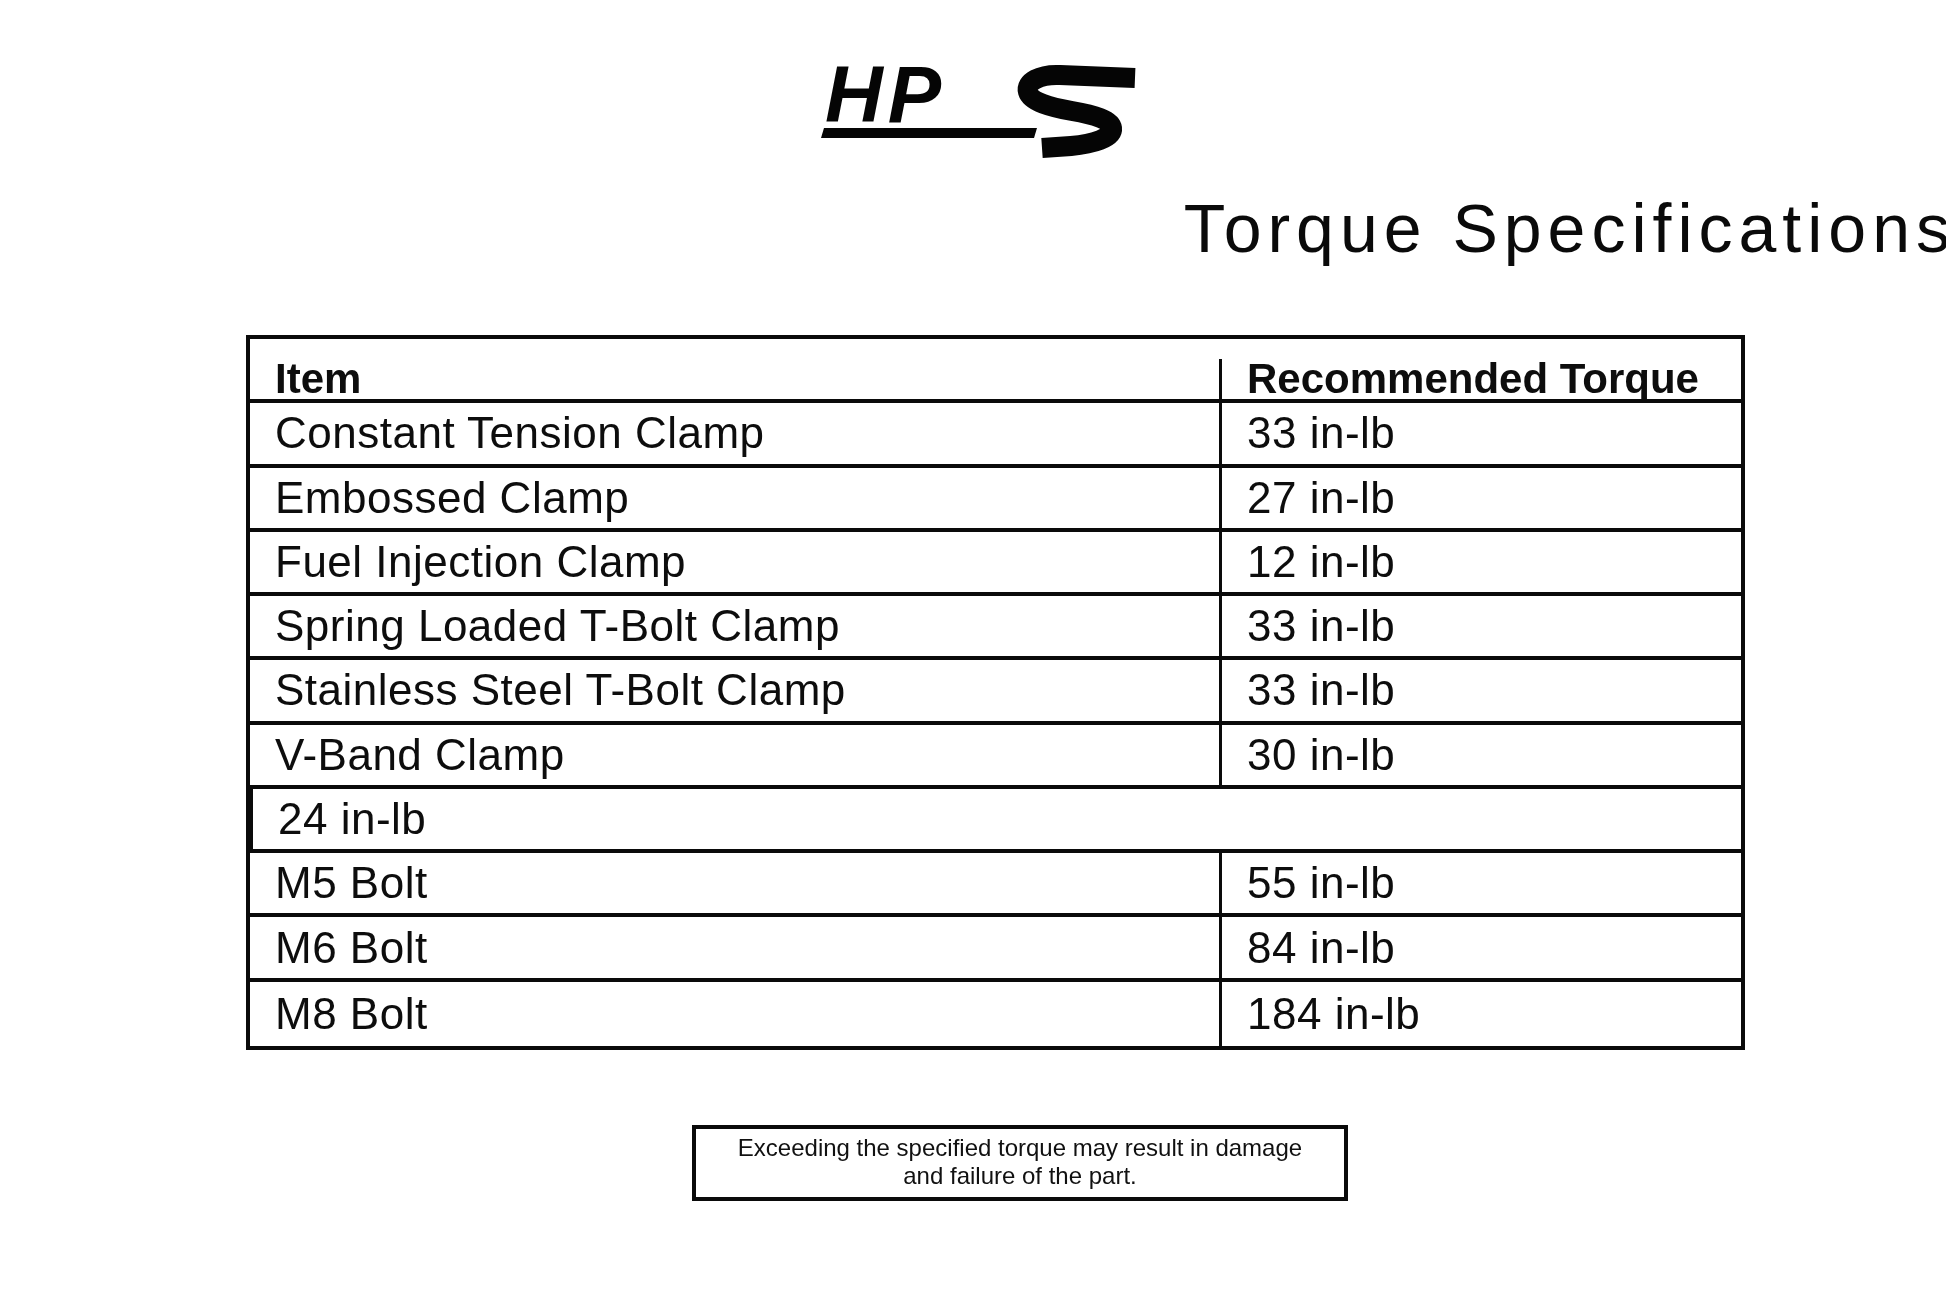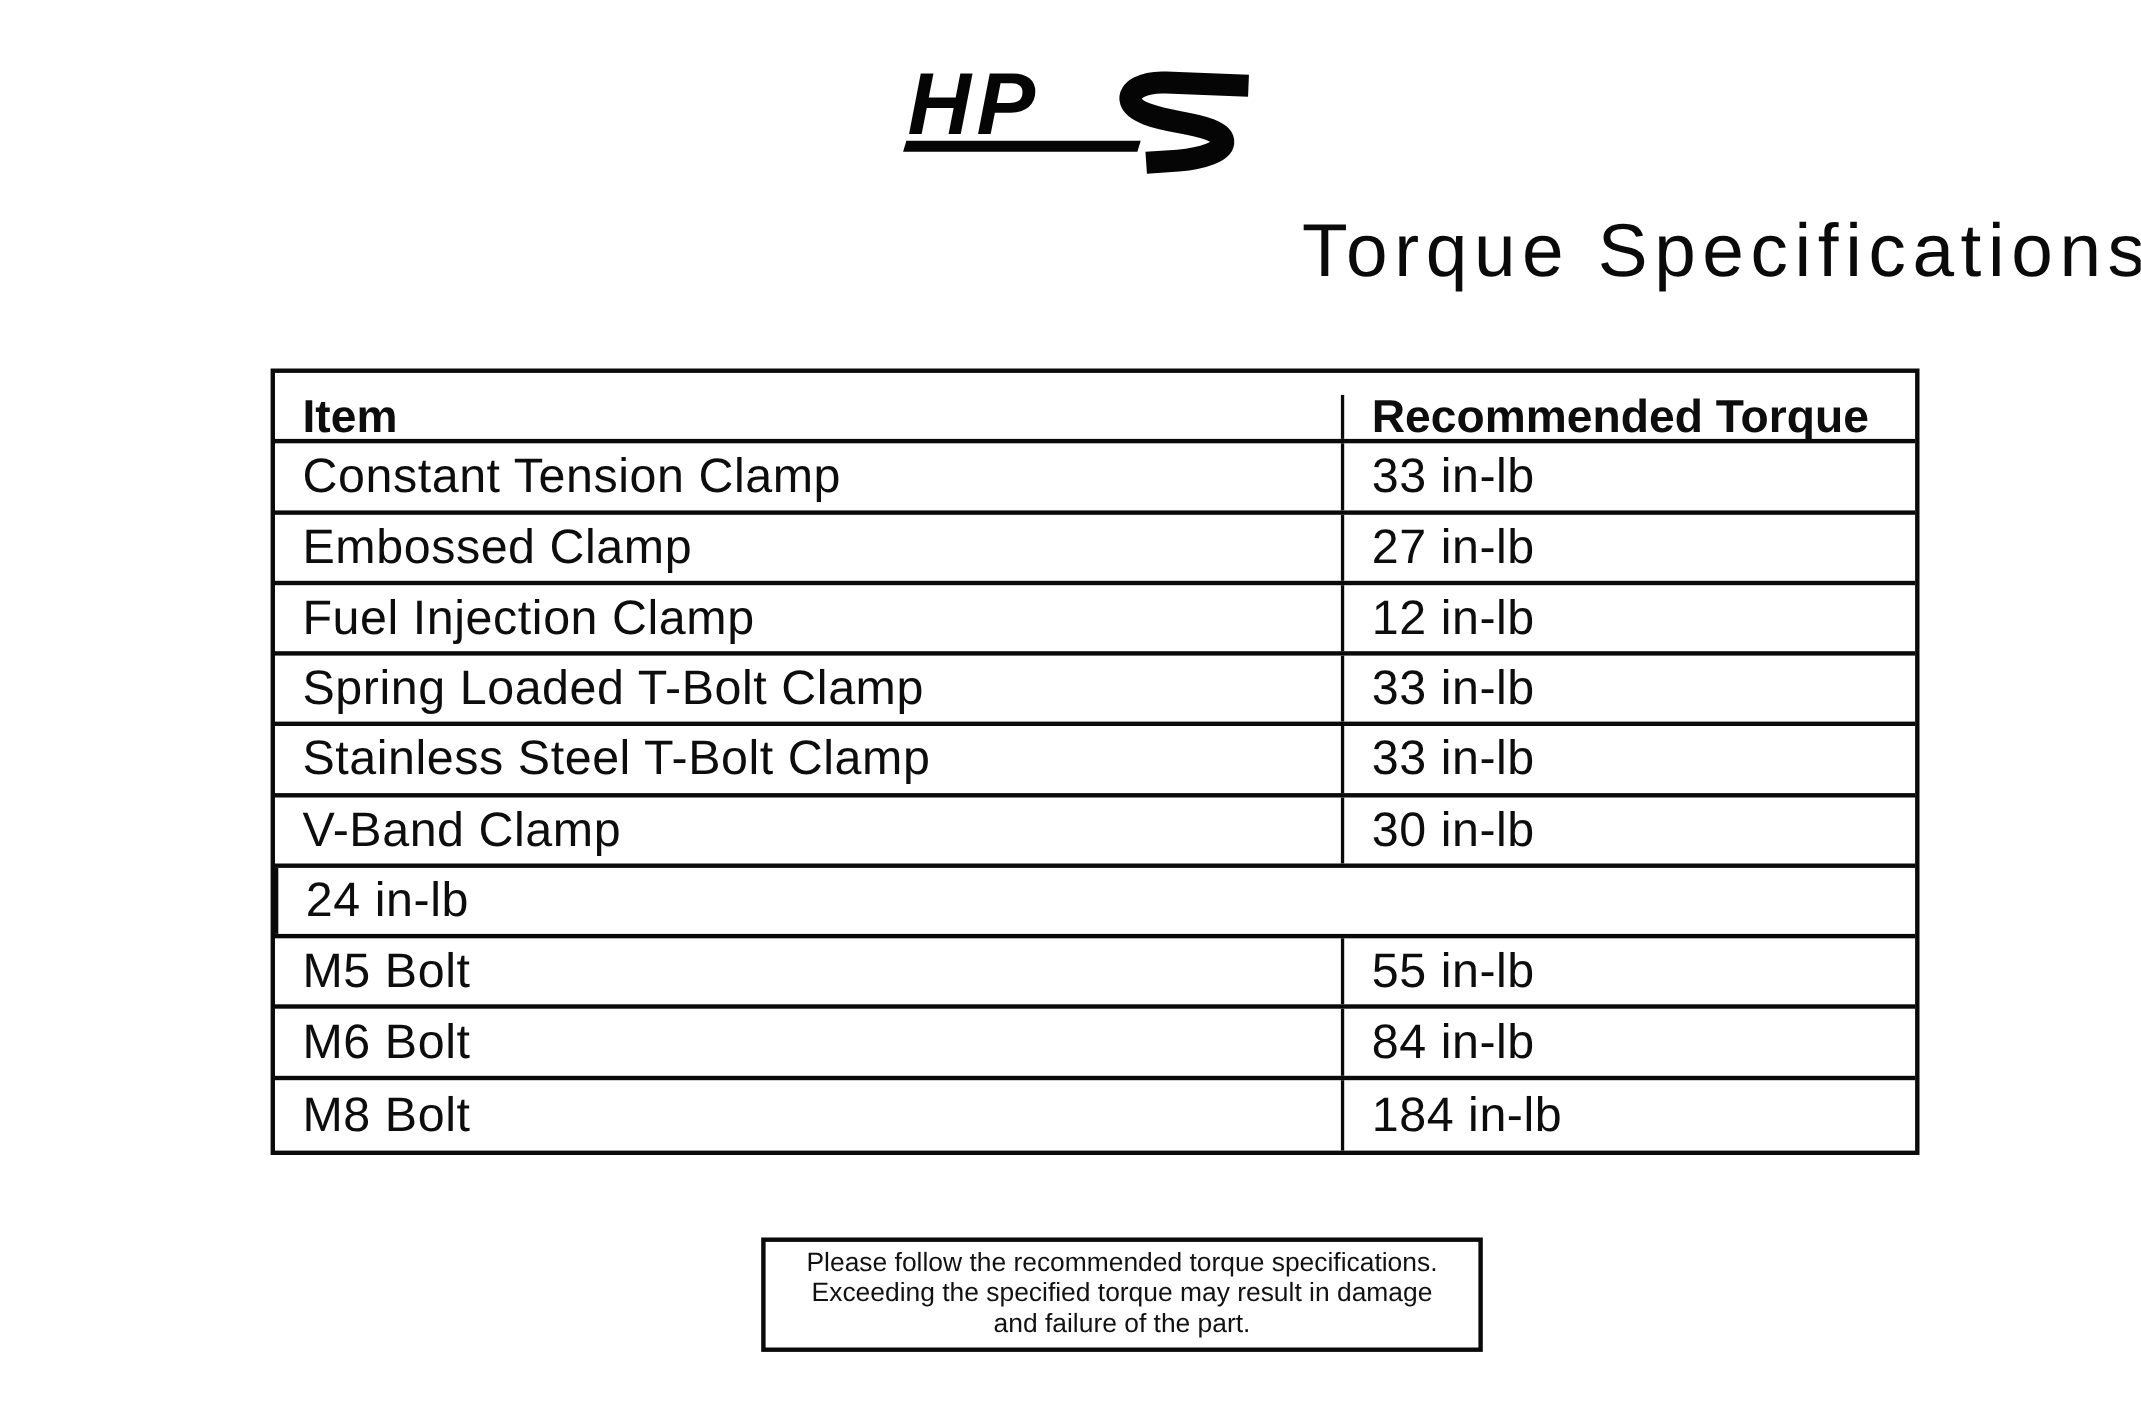--- a/index.html
+++ b/index.html
@@ -171,16 +171,15 @@
   </div>
 
   <div class="spec-row">
     <div class="spec-cell item-col">M8 Bolt</div>
     <div class="spec-cell torque-col">184 in-lb</div>
   </div>
 
 </div>
 
 <div class="note-box">
-  <div class="note-line">Please follow the recommended torque specifications.</div>
   <div class="note-line">Exceeding the specified torque may result in damage</div>
   <div class="note-line">and failure of the part.</div>
 </div>
 
 </body></html>

